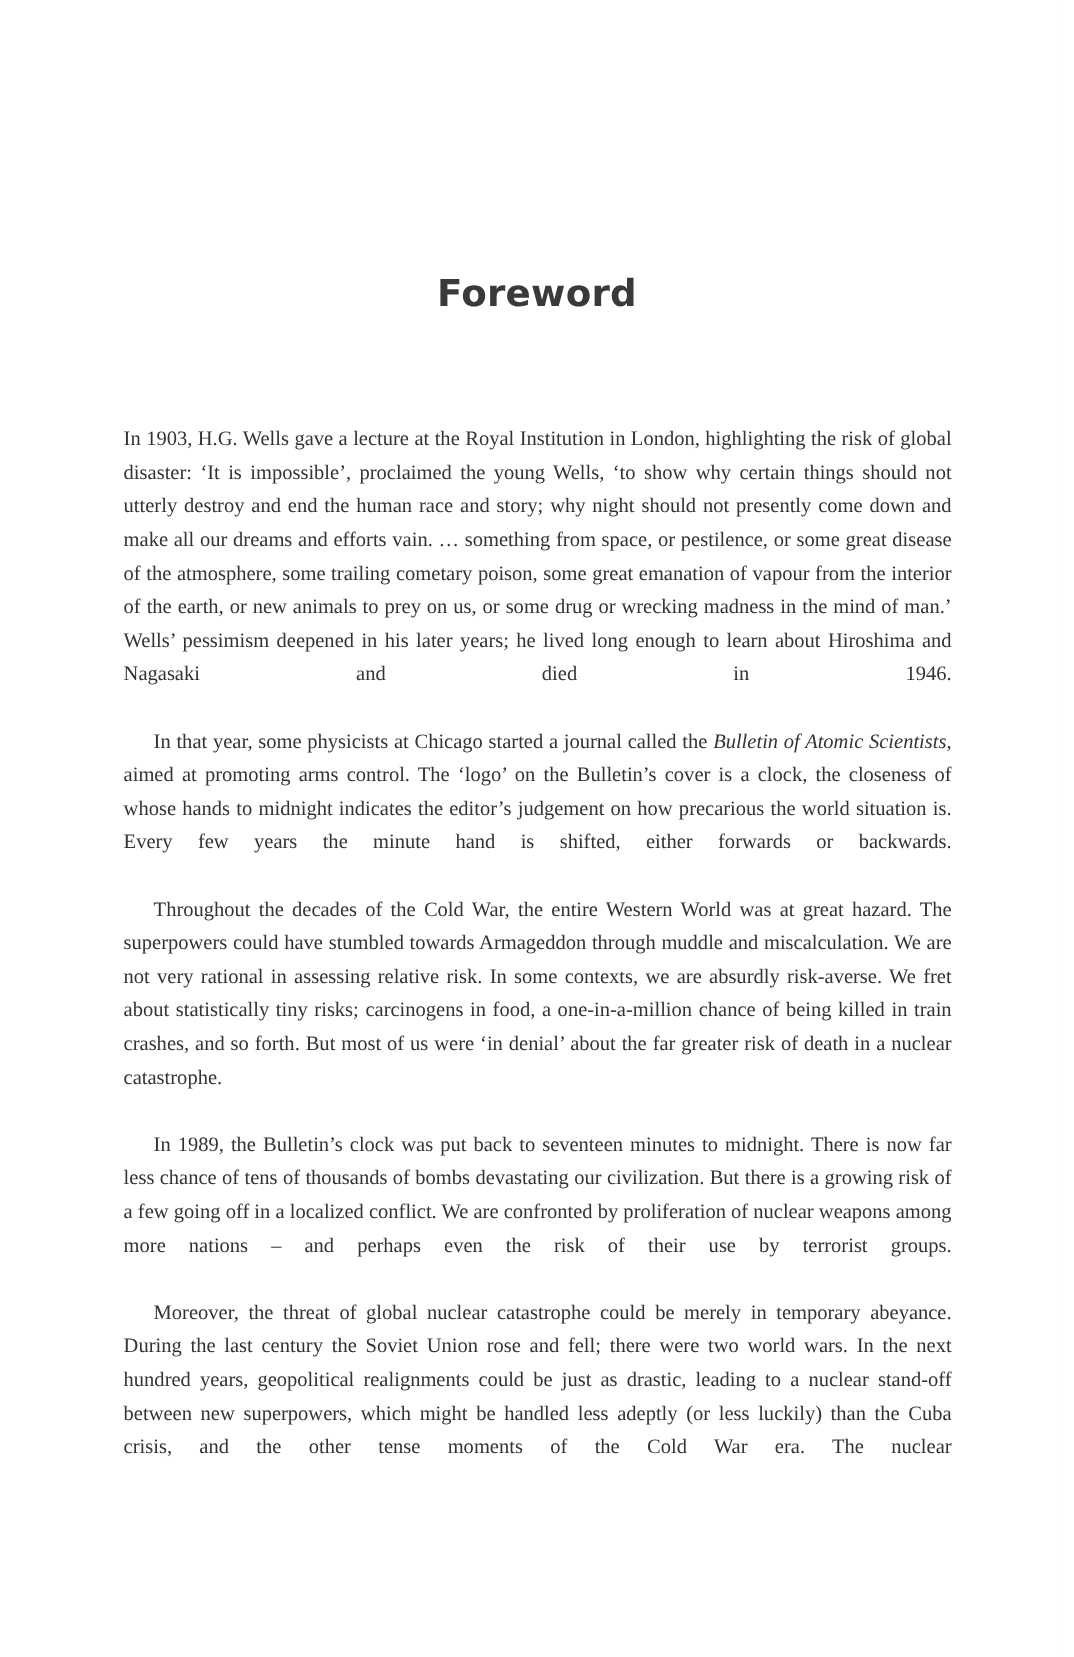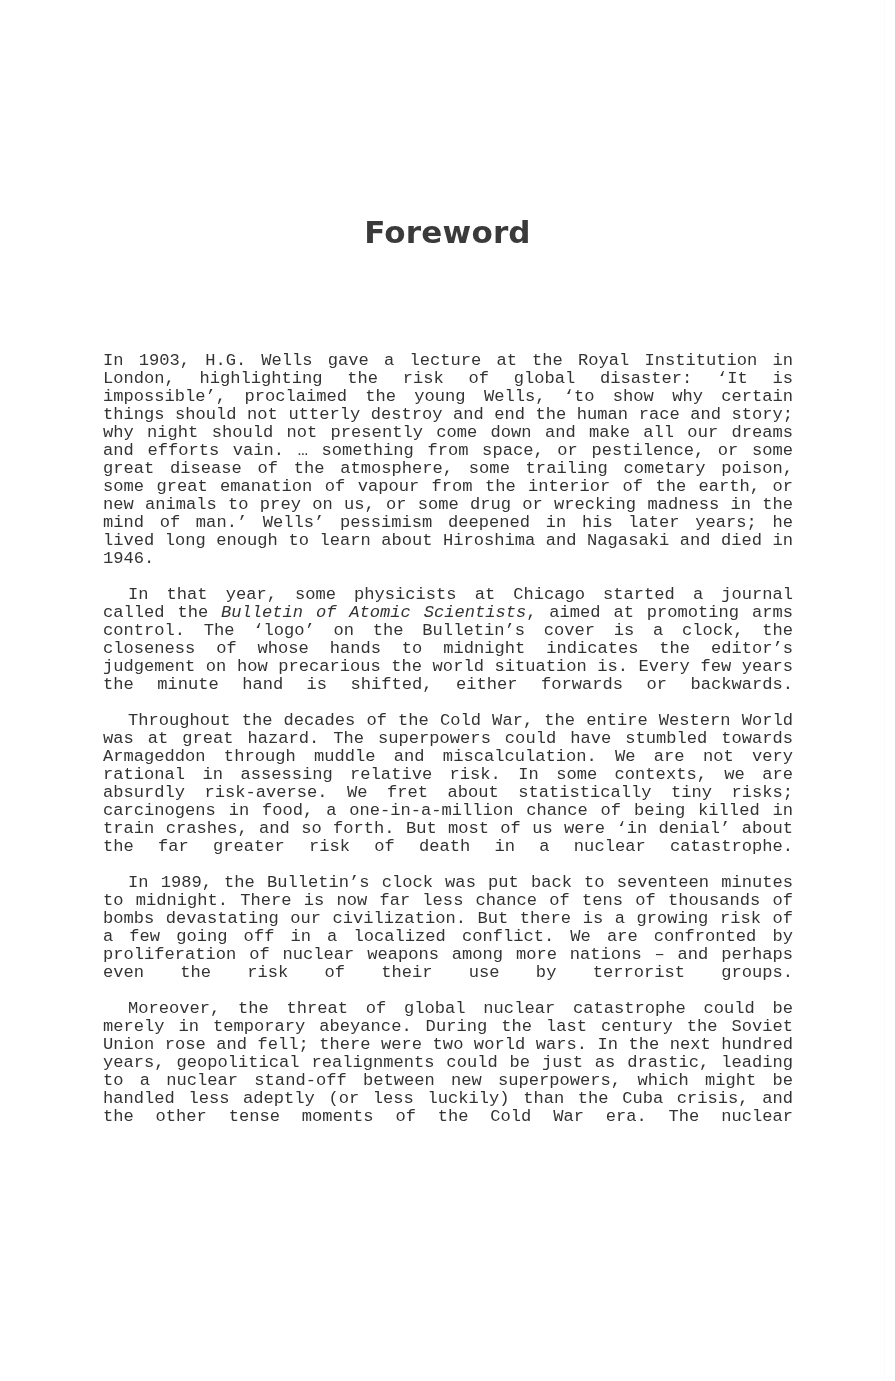--- a/index.html
+++ b/index.html
@@ -20,44 +20,44 @@
     position: absolute;
     top: 0;
     right: 10px;
     width: 1px;
     height: 100%;
     background: #fbfbfb;
   }
 
   .chapter-title {
     position: absolute;
-    top: 214px;
+    top: 227px;
     left: 0;
     width: 895px;
     text-align: center;
     font-family: "DejaVu Sans", "Liberation Sans", sans-serif;
     font-weight: bold;
     font-size: 31px;
     letter-spacing: 0.2px;
     color: #3a3a3a;
     margin: 0;
   }
 
   .body-block {
     position: absolute;
     top: 352px;
     left: 103px;
     width: 690px;
   }
 
   .body-block p {
     margin: 0;
-    font-family: Liberation Mono, monospace;
+    font-family: Liberation Serif, serif;
     font-size: 17.1px;
-    line-height: 18px;
+    line-height: 28px;
     color: #333333;
     text-align: justify;
     text-justify: inter-word;
     -webkit-hyphens: none;
     hyphens: none;
   }
 
   .body-block p.indented {
     text-indent: 25px;
   }

